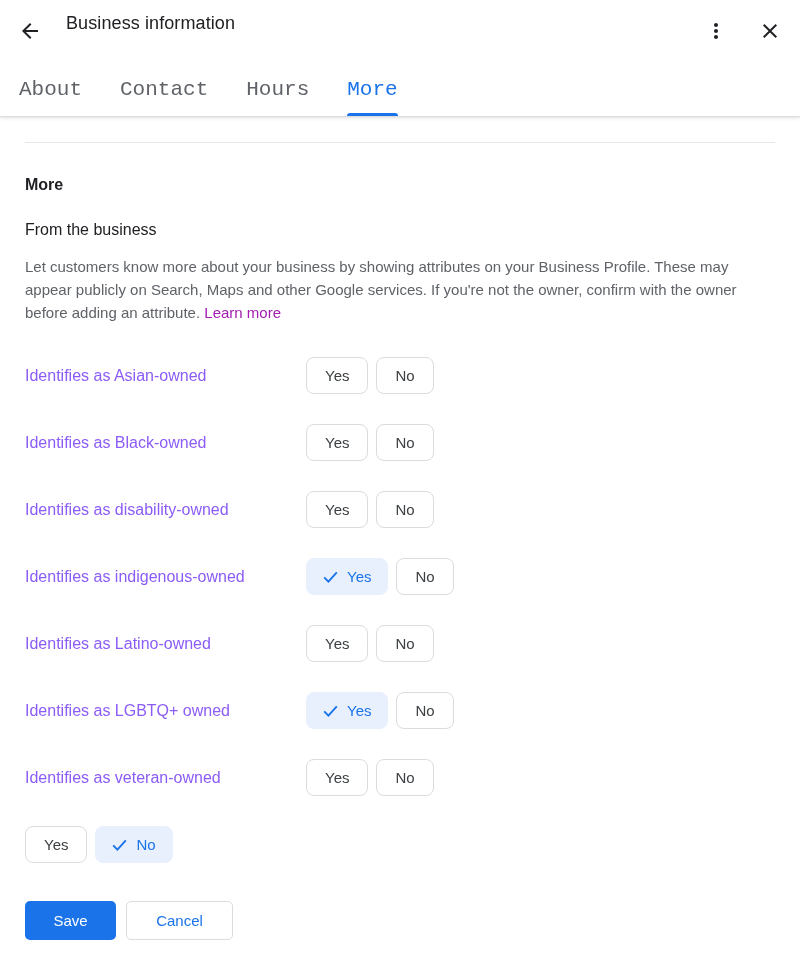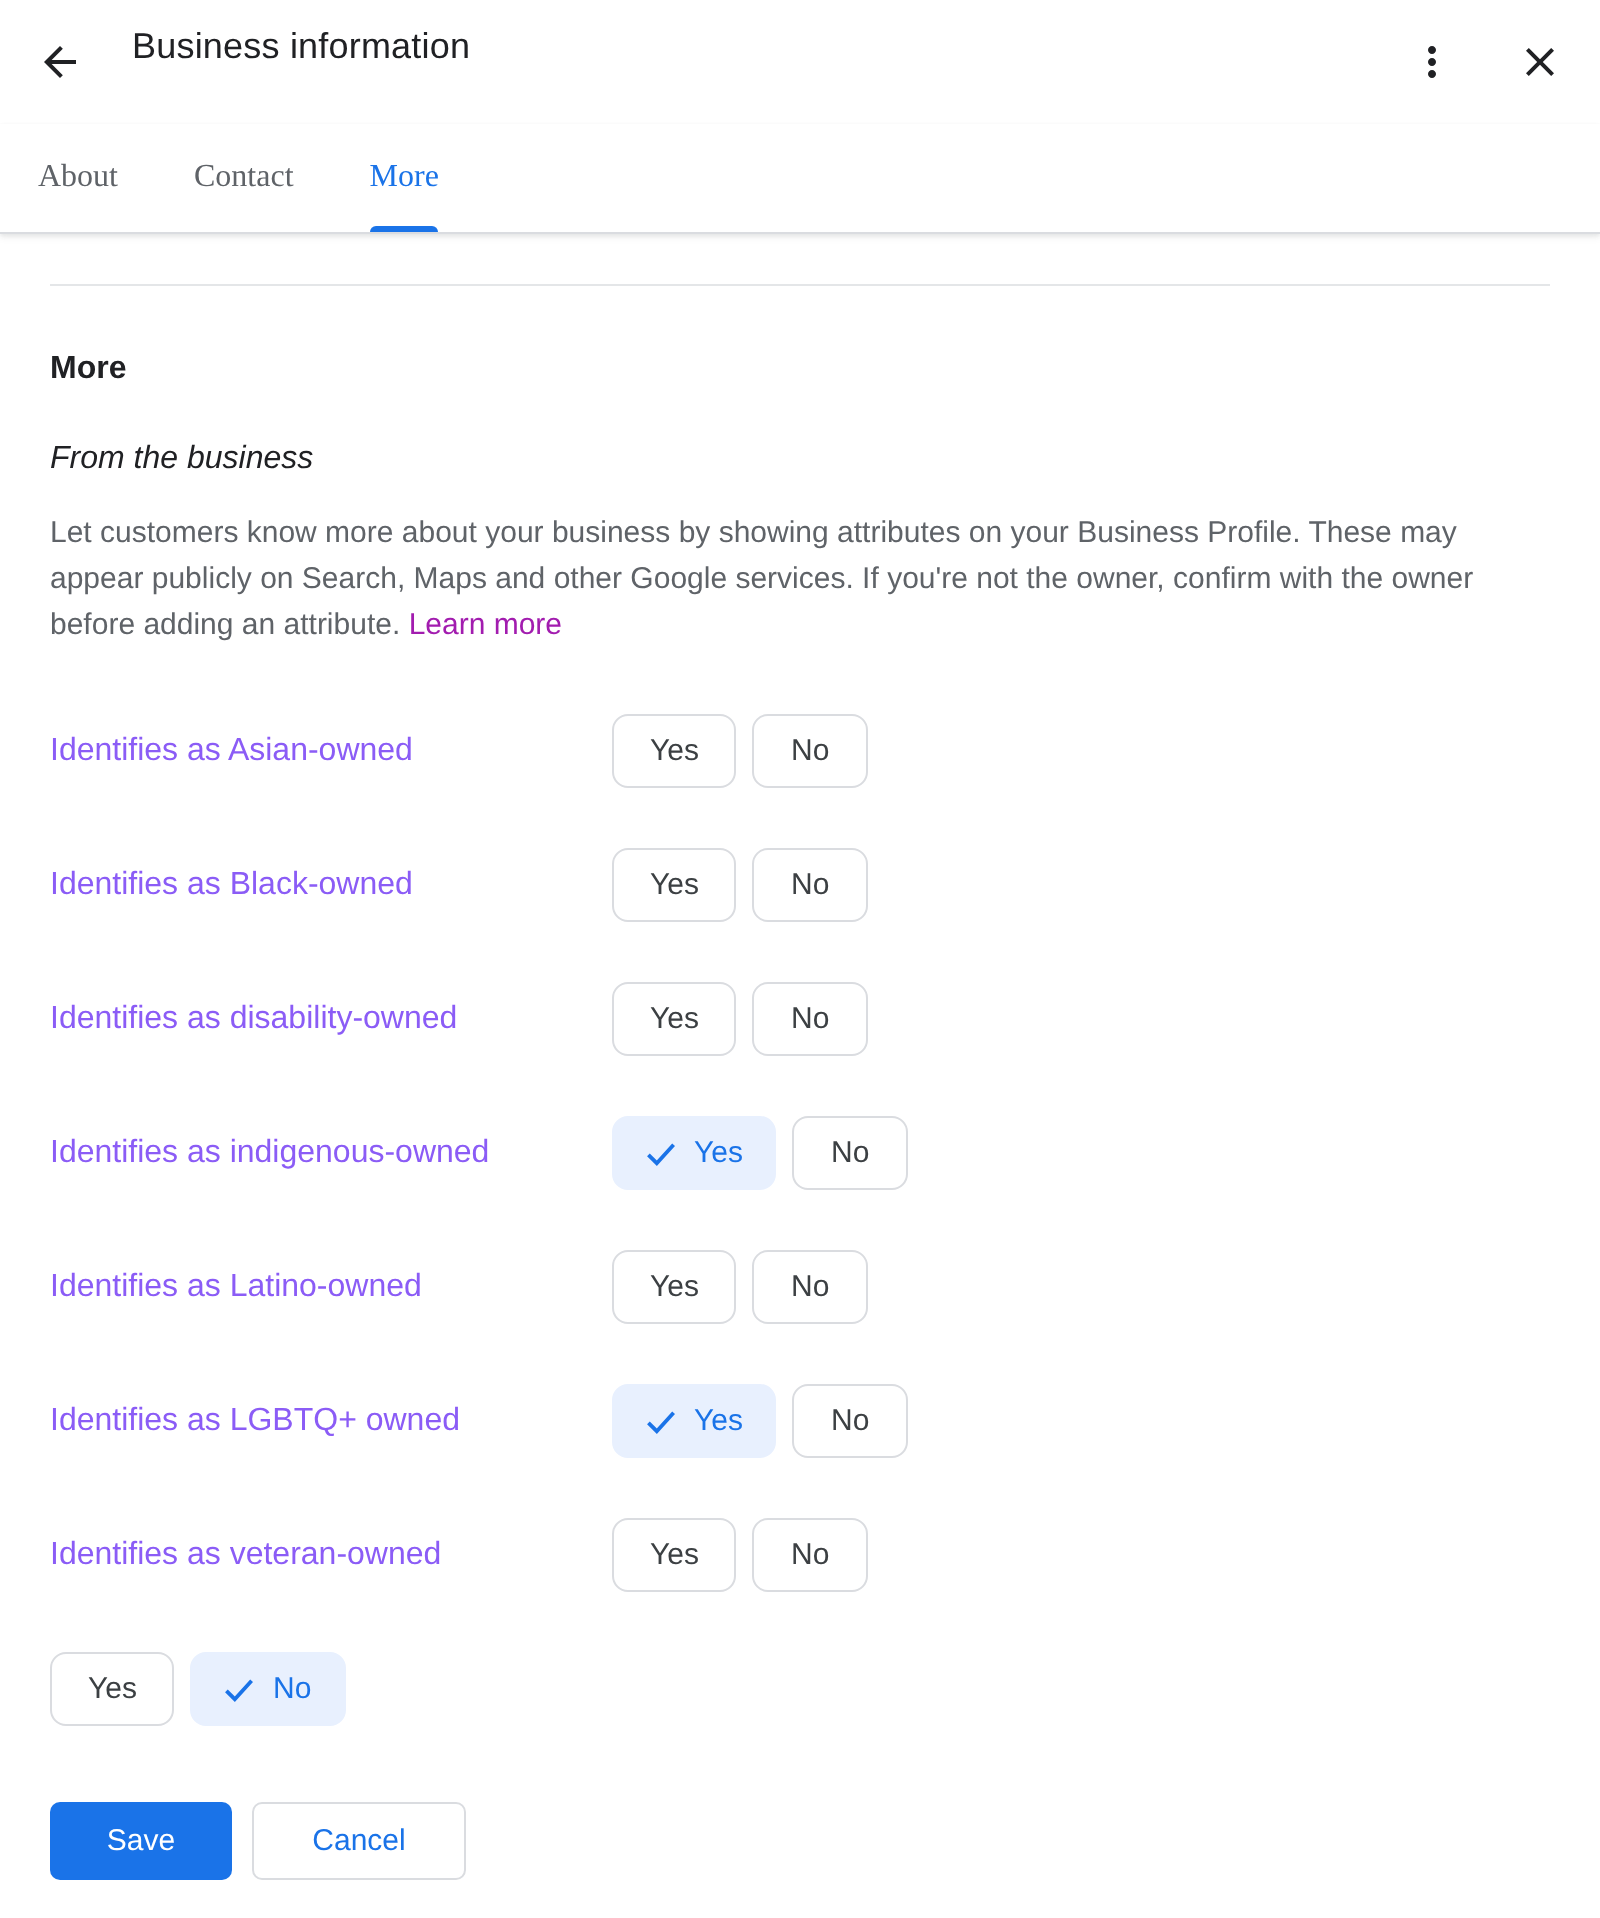--- a/index.html
+++ b/index.html
@@ -36,21 +36,21 @@
     display: flex; align-items: stretch;
     height: 55px;
     border-bottom: 1px solid #dadce0;
     box-shadow: 0 1px 2px rgba(60,64,67,.10), 0 2px 4px rgba(60,64,67,.05);
     position: relative;
   }
   .tab {
     position: relative;
     background: none; border: none;
     padding: 0 19px;
-    font-family: Liberation Serif, serif; font-size: 16px; font-weight: 500;
+    font-family: Liberation Mono, monospace; font-size: 21px; font-weight: 500;
     color: #5f6368; cursor: pointer;
     display: flex; align-items: center;
   }
   .tab.active { color: #1a73e8; }
   .tab.active::after {
     content: "";
     position: absolute; left: 19px; right: 19px; bottom: 0;
     height: 3px; background: #1a73e8;
     border-radius: 3px 3px 0 0;
   }
@@ -59,21 +59,20 @@
   .content { padding: 0 25px; }
   .content-divider { height: 1px; background: #e4e6e8; margin-top: 25px; }
 
   .section-heading {
     font-size: 16px; font-weight: 700; color: #202124;
     margin: 33px 0 0;
   }
   .section-subheading {
     font-size: 16px; font-weight: 400; color: #202124;
     margin: 27px 0 0;
-    font-style: italic;
   }
   .section-desc {
     font-size: 15px; line-height: 23px; color: #5f6368;
     margin: 16px 0 0; max-width: 752px;
   }
   .learn-more { color: #a21caf; text-decoration: none; cursor: pointer; }
 
   
   .rows { margin-top: 33px; }
   .attr-row {
@@ -145,20 +144,23 @@
 <nav class="tabbar" id="tabbar">
   <button class="tab">
     <span class="tab-label">About</span>
   </button>
 
   <button class="tab">
     <span class="tab-label">Contact</span>
   </button>
 
 
+  <button class="tab">
+    <span class="tab-label">Hours</span>
+  </button>
 
   <button class="tab active">
     <span class="tab-label">More</span>
   </button>
 </nav>
 
 <div class="content">
   <div class="content-divider"></div>
 
   <h2 class="section-heading">More</h2>

